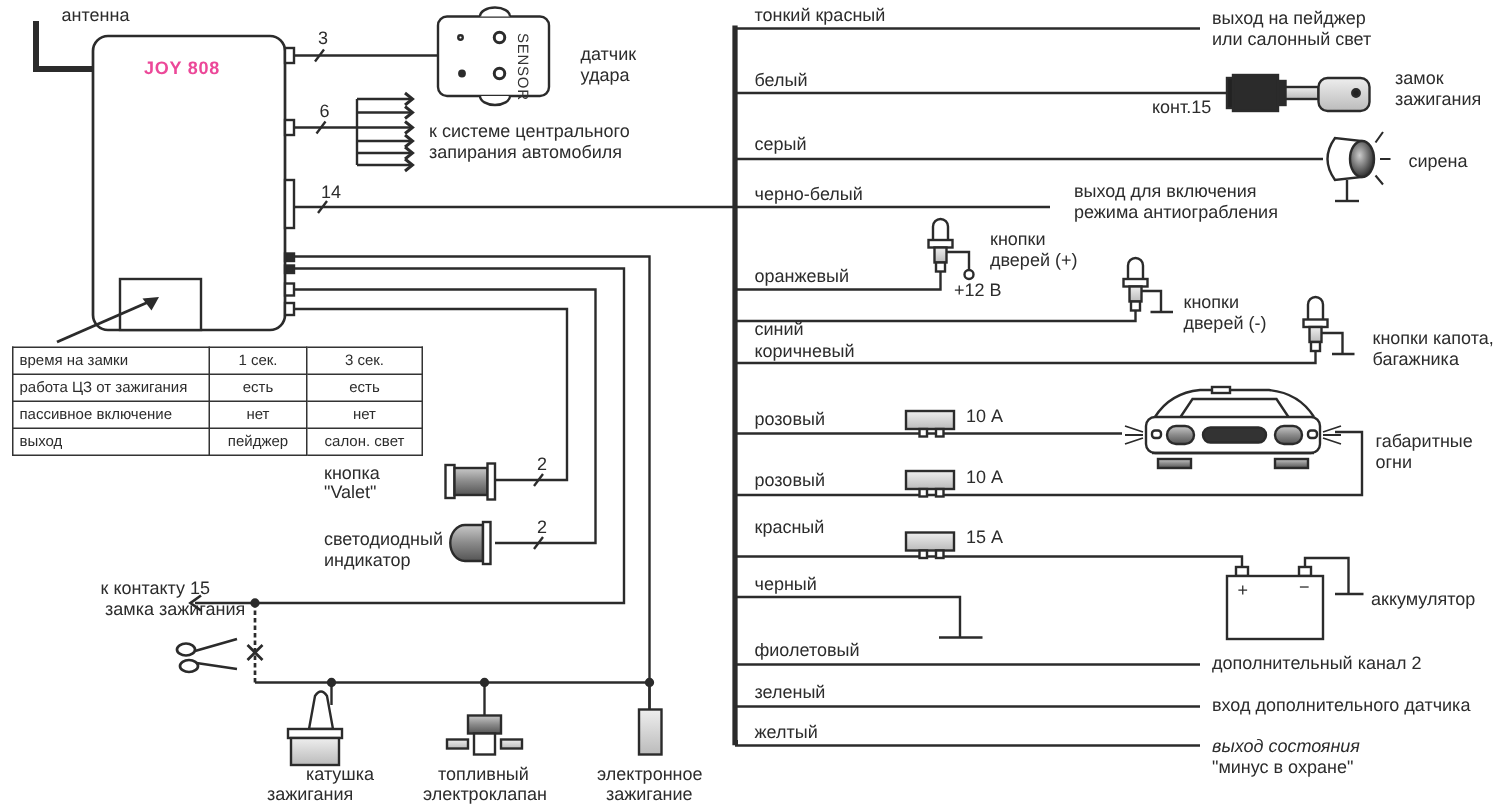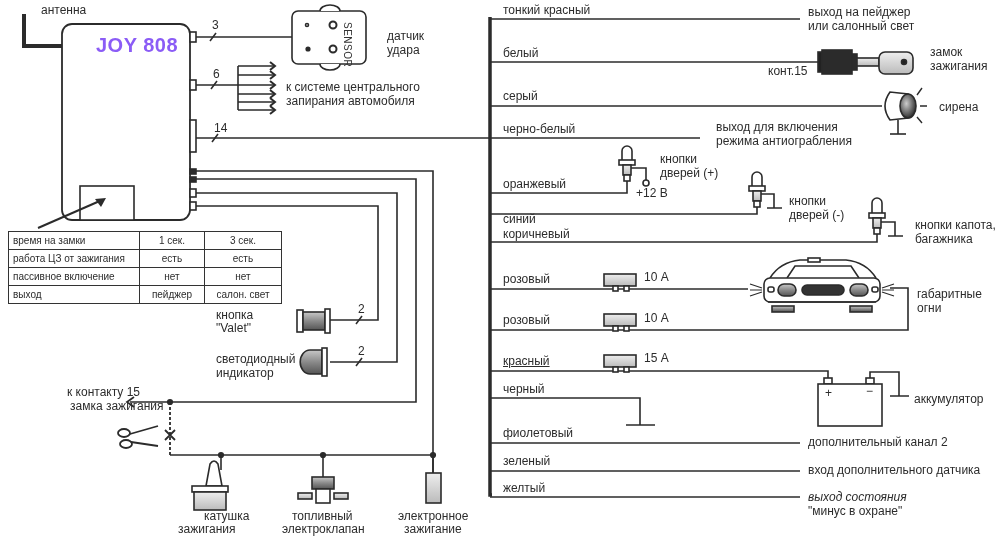--- a/index.html
+++ b/index.html
@@ -1,20 +1,20 @@
 <!DOCTYPE html>
 <html><head>
 <meta charset="utf-8">
 <style>
   html, body { margin: 0; padding: 0; background: #ffffff; }
   body { width: 1000px; height: 536px; position: relative; overflow: hidden;
          font-family: "Liberation Sans", "DejaVu Sans", sans-serif; color: #2a2a2a; }
   #diagram { position: absolute; left: 0; top: 0; width: 1000px; height: 536px; }
   .lbl { position: absolute; font-size: 12px; line-height: 14px; white-space: nowrap; color: #2c2c2c; }
-  .lbl.title { font-size: 20px; font-weight: bold; letter-spacing: 0.5px; color: #8b5cf6; }
+  .lbl.title { font-size: 12px; font-weight: bold; letter-spacing: 0.5px; color: #ec4899; }
   .lbl.wirenum { font-size: 12px; }
   table.cfg { position: absolute; left: 8px; top: 231px; border-collapse: collapse;
               font-size: 10px; color: #2c2c2c; }
   table.cfg td { border: 1.5px solid #333; padding: 2px 4px; height: 13px; }
   table.cfg td.c { text-align: center; }
   .sensor-txt { position: absolute; left: 342px; top: 22px; font-size: 10px;
                 writing-mode: vertical-rl; letter-spacing: 0.5px; color: #333; }
 </style>
 </head>
 <body>
@@ -290,21 +290,21 @@
 
 <div class="lbl" style="left:503px;top:3px;">тонкий красный</div>
 <div class="lbl" style="left:503px;top:46px;">белый</div>
 <div class="lbl" style="left:503px;top:89px;">серый</div>
 <div class="lbl" style="left:503px;top:122px;">черно-белый</div>
 <div class="lbl" style="left:503px;top:177px;">оранжевый</div>
 <div class="lbl" style="left:503px;top:212px;">синий</div>
 <div class="lbl" style="left:503px;top:227px;">коричневый</div>
 <div class="lbl" style="left:503px;top:272px;">розовый</div>
 <div class="lbl" style="left:503px;top:313px;">розовый</div>
-<div class="lbl" style="left:503px;top:354px;text-decoration:underline;">красный</div>
+<div class="lbl" style="left:503px;top:344px;">красный</div>
 <div class="lbl" style="left:503px;top:382px;">черный</div>
 <div class="lbl" style="left:503px;top:426px;">фиолетовый</div>
 <div class="lbl" style="left:503px;top:454px;">зеленый</div>
 <div class="lbl" style="left:503px;top:481px;">желтый</div>
 
 <div class="lbl" style="left:808px;top:5px;">выход на пейджер</div>
 <div class="lbl" style="left:808px;top:19px;">или салонный свет</div>
 <div class="lbl" style="left:768px;top:64px;">конт.15</div>
 <div class="lbl" style="left:930px;top:45px;">замок</div>
 <div class="lbl" style="left:930px;top:59px;">зажигания</div>

